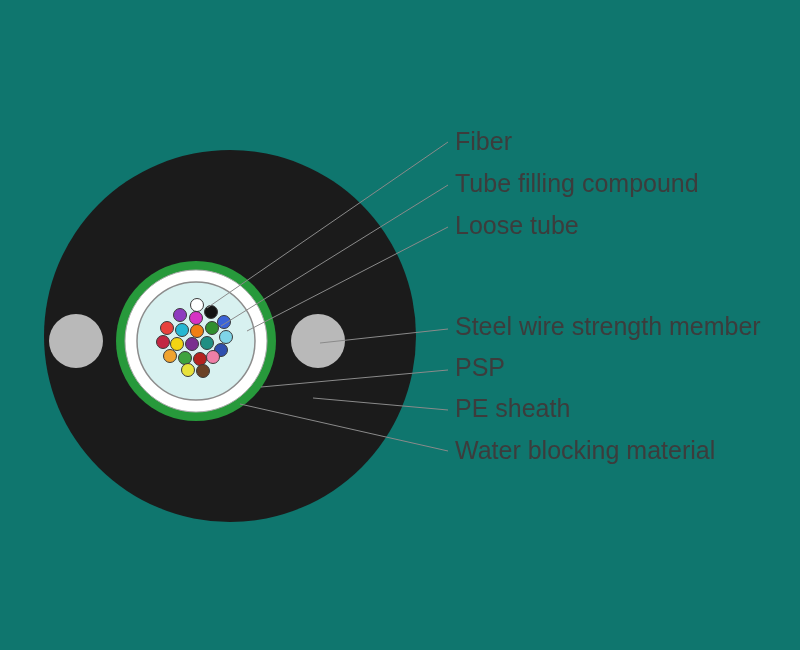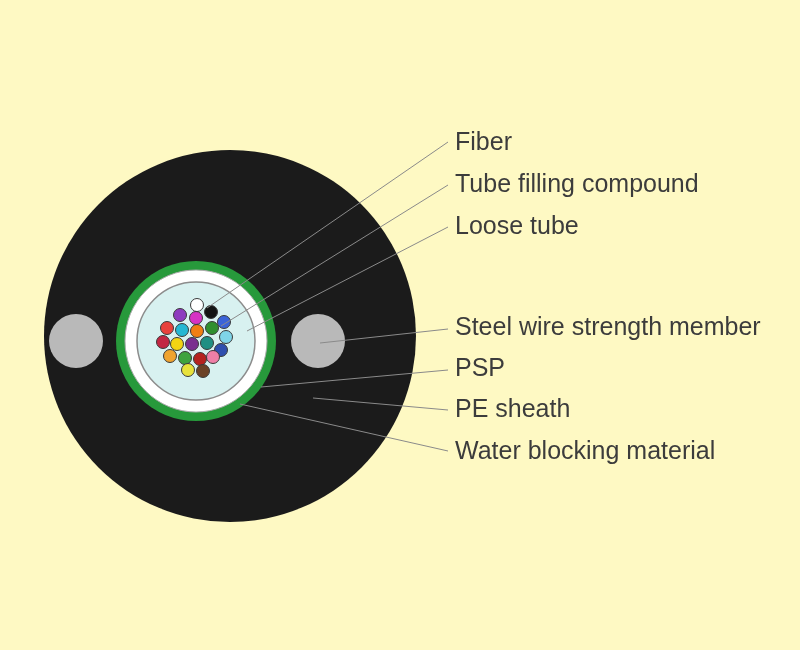--- a/index.html
+++ b/index.html
@@ -5,21 +5,21 @@
   html, body {
     margin: 0;
     padding: 0;
     background: #ffffff;
     font-family: "Liberation Sans", sans-serif;
   }
   .canvas {
     position: relative;
     width: 800px;
     height: 650px;
-    background: #fef9c3;
+    background: #0f766e;
     overflow: hidden;
   }
   svg text.lbl {
     font-family: "Liberation Sans", sans-serif;
     font-size: 25px;
     fill: #3c3c3c;
   }
 </style>
 </head>
 <body>

